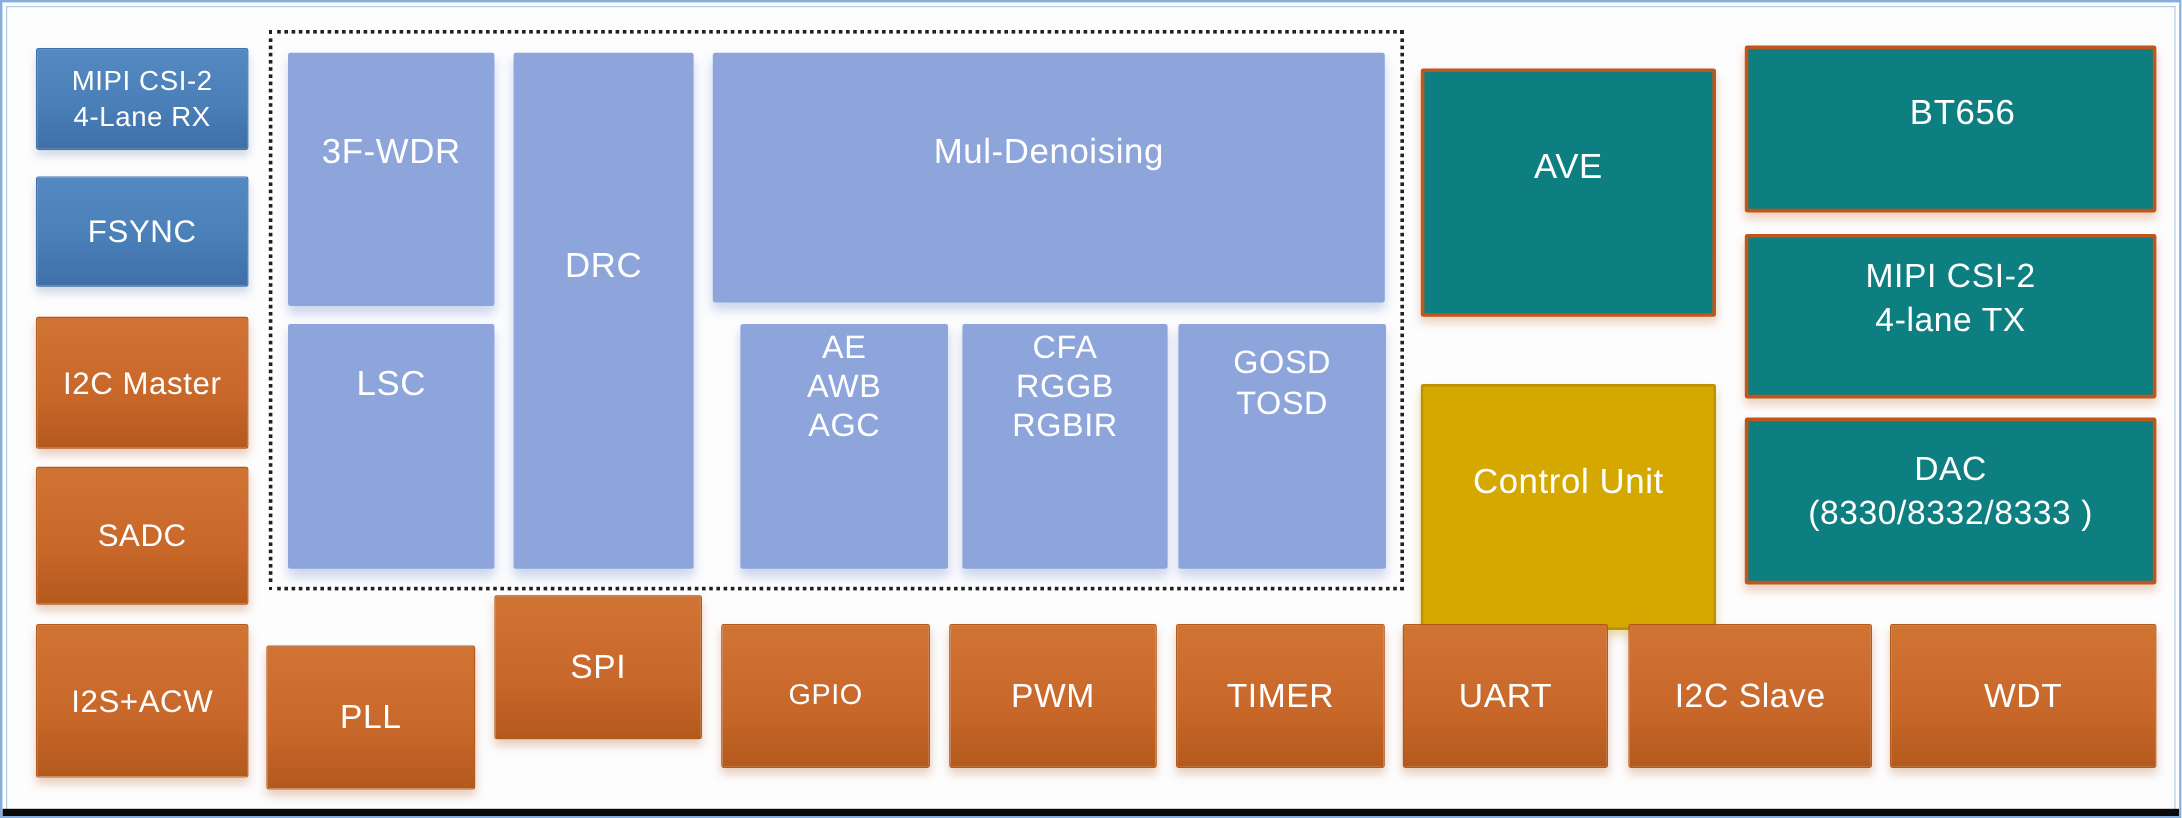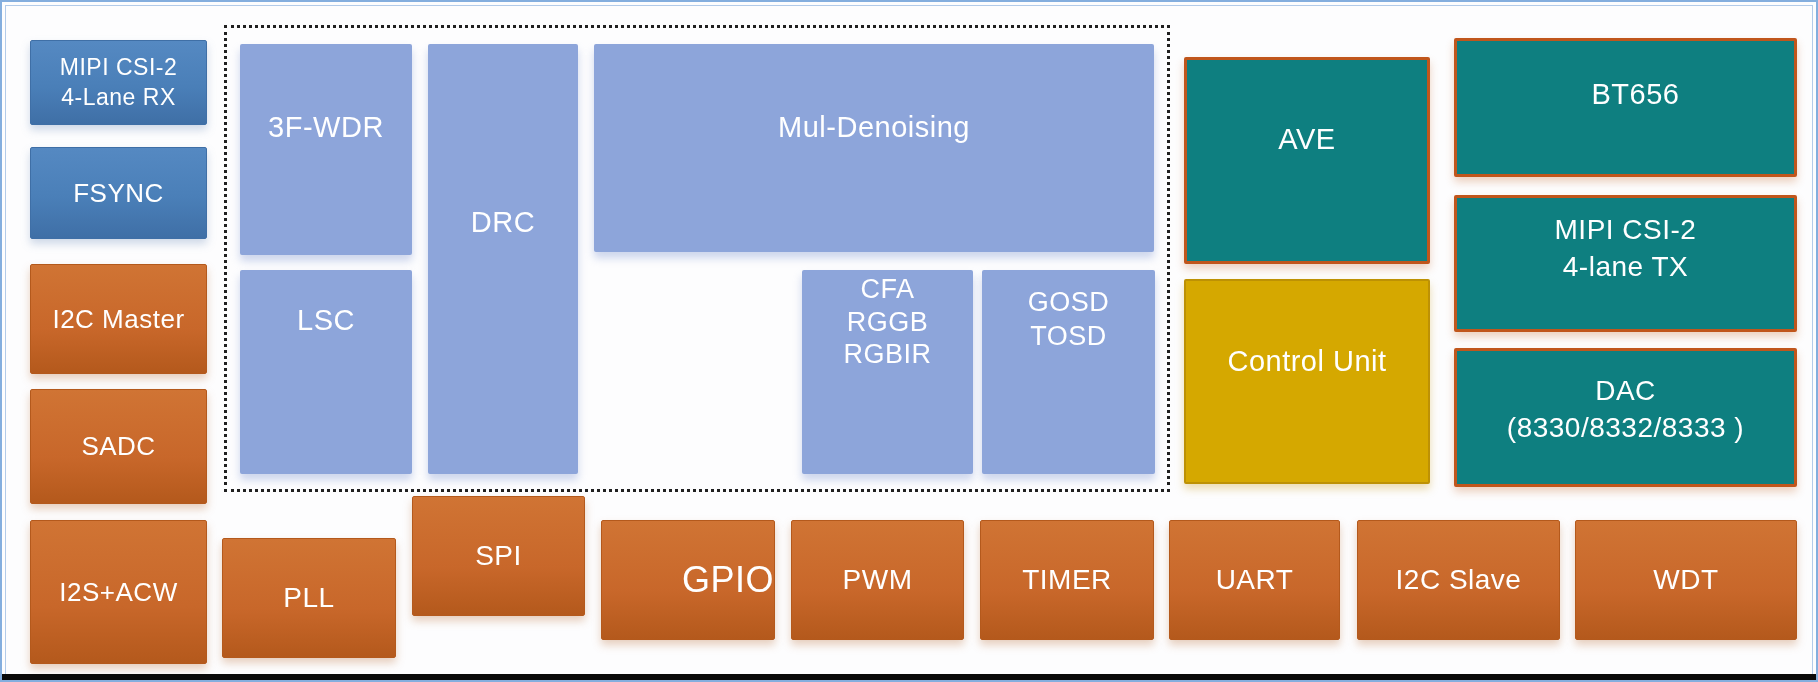--- a/index.html
+++ b/index.html
@@ -48,52 +48,53 @@
   }
   .c-teal{
     background:var(--block-teal,#0e7f80);
     border:3px solid var(--teal-border,#c0561c);
     box-shadow:0 5px 8px rgba(200,110,50,.3);
   }
   .c-gold{
     background:var(--block-gold,#d5a800);
     border:2px solid var(--gold-border,#bd9104);
     box-shadow:0 5px 8px rgba(210,170,60,.4);
+    margin-top:41px;
   }
   .dashed-box{
     position:absolute;
     left:222px;top:23px;width:946px;height:467px;
     border:3px dotted var(--dashed-border,#202020);
     box-sizing:border-box;
   }
   
   #b-mipi-rx{left:28px;top:38px;width:177px;height:85px;font-size:23px;line-height:1.3;}
   #b-fsync{left:28px;top:145px;width:177px;height:92px;font-size:26px;}
   #b-i2c-master{left:28px;top:262px;width:177px;height:110px;font-size:26px;}
   #b-sadc{left:28px;top:387px;width:177px;height:115px;font-size:26px;}
-  #b-i2s-acw{left:28px;top:518px;width:177px;height:144px;font-size:26px;}
+  #b-i2s-acw{left:28px;top:518px;width:177px;height:128px;font-size:26px;}
   
   #b-wdr{left:238px;top:42px;width:172px;height:211px;font-size:29px;padding-bottom:44px;}
   #b-lsc{left:238px;top:268px;width:172px;height:204px;font-size:29px;padding-bottom:104px;}
   #b-drc{left:426px;top:42px;width:150px;height:430px;font-size:29px;padding-bottom:74px;}
   #b-mul{left:592px;top:42px;width:560px;height:208px;font-size:29px;padding-bottom:42px;}
   #b-ae{left:615px;top:268px;width:173px;height:204px;font-size:27px;line-height:1.2;padding-bottom:100px;}
   #b-cfa{left:800px;top:268px;width:171px;height:204px;font-size:27px;line-height:1.2;padding-bottom:100px;}
   #b-gosd{left:980px;top:268px;width:173px;height:204px;font-size:27px;line-height:1.25;padding-bottom:104px;}
   
   #b-ave{left:1182px;top:40px;width:246px;height:207px;font-size:29px;padding-bottom:42px;margin-top:15px;}
   #b-control{left:1182px;top:277px;width:246px;height:205px;font-size:29px;padding-bottom:40px;}
   
   #b-bt656{left:1452px;top:36px;width:343px;height:139px;font-size:29px;padding-bottom:26px;padding-left:20px;}
   #b-mipi-tx{left:1452px;top:193px;width:343px;height:137px;font-size:28px;line-height:1.3;padding-bottom:30px;}
   #b-dac{left:1452px;top:346px;width:343px;height:139px;font-size:28px;line-height:1.3;padding-bottom:16px;}
   
   #b-pll{left:220px;top:536px;width:174px;height:120px;font-size:28px;}
   #b-spi{left:410px;top:494px;width:173px;height:120px;font-size:28px;}
-  #b-gpio{left:599px;top:518px;width:174px;height:120px;font-size:36px;align-items:flex-end;}
+  #b-gpio{left:599px;top:518px;width:174px;height:120px;font-size:24px;}
   #b-pwm{left:789px;top:518px;width:173px;height:120px;font-size:28px;text-align:right;}
   #b-timer{left:978px;top:518px;width:174px;height:120px;font-size:28px;}
   #b-uart{left:1167px;top:518px;width:171px;height:120px;font-size:28px;}
   #b-i2c-slave{left:1355px;top:518px;width:203px;height:120px;font-size:28px;}
   #b-wdt{left:1573px;top:518px;width:222px;height:120px;font-size:28px;}
 </style>
 </head>
 <body>
 
 <div class="stage">
@@ -121,20 +122,25 @@
     <span>3F-WDR</span>
   </div>
   <div class="blk c-peri" id="b-lsc">
     <span>LSC</span>
   </div>
   <div class="blk c-peri" id="b-drc">
     <span>DRC</span>
   </div>
   <div class="blk c-peri" id="b-mul">
     <span>Mul-Denoising</span>
+  </div>
+  <div class="blk c-peri" id="b-ae">
+    <span>AE</span>
+    <span>AWB</span>
+    <span>AGC</span>
   </div>
   <div class="blk c-peri" id="b-cfa">
     <span>CFA</span>
     <span>RGGB</span>
     <span>RGBIR</span>
   </div>
   <div class="blk c-peri" id="b-gosd">
     <span>GOSD</span>
     <span>TOSD</span>
   </div>

